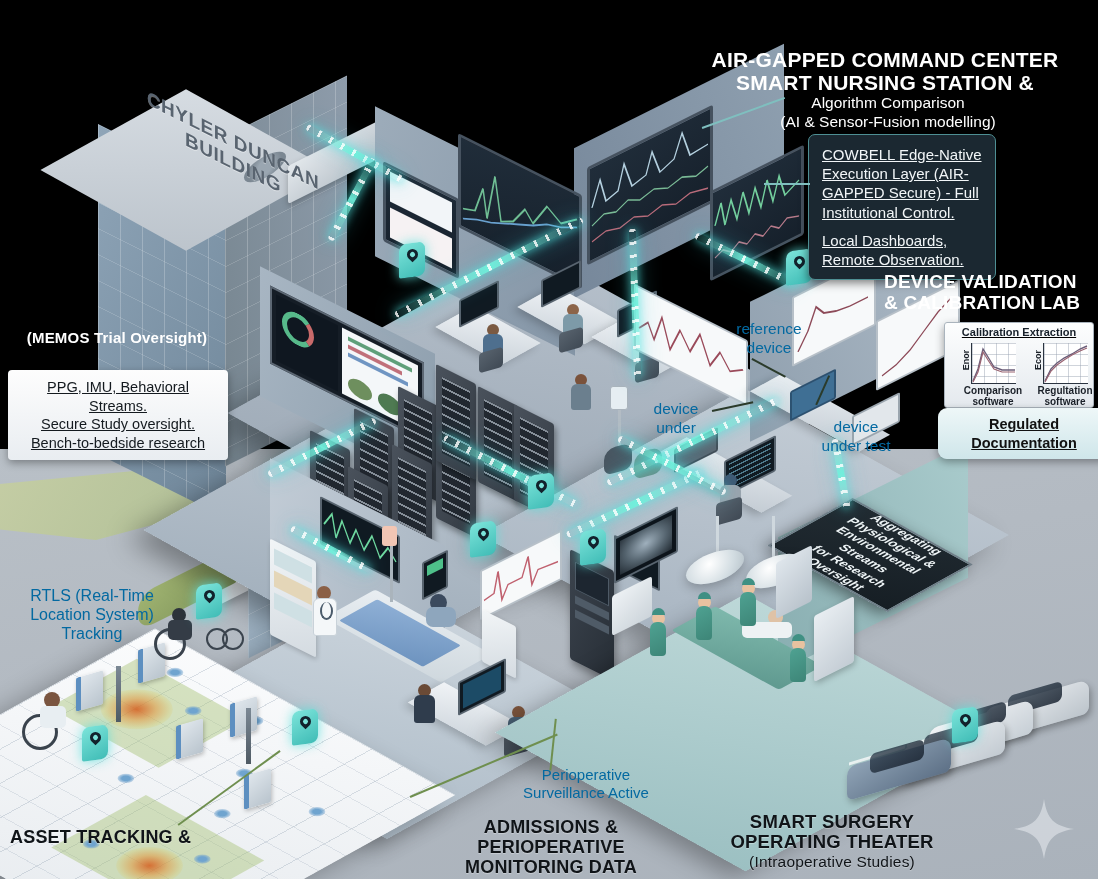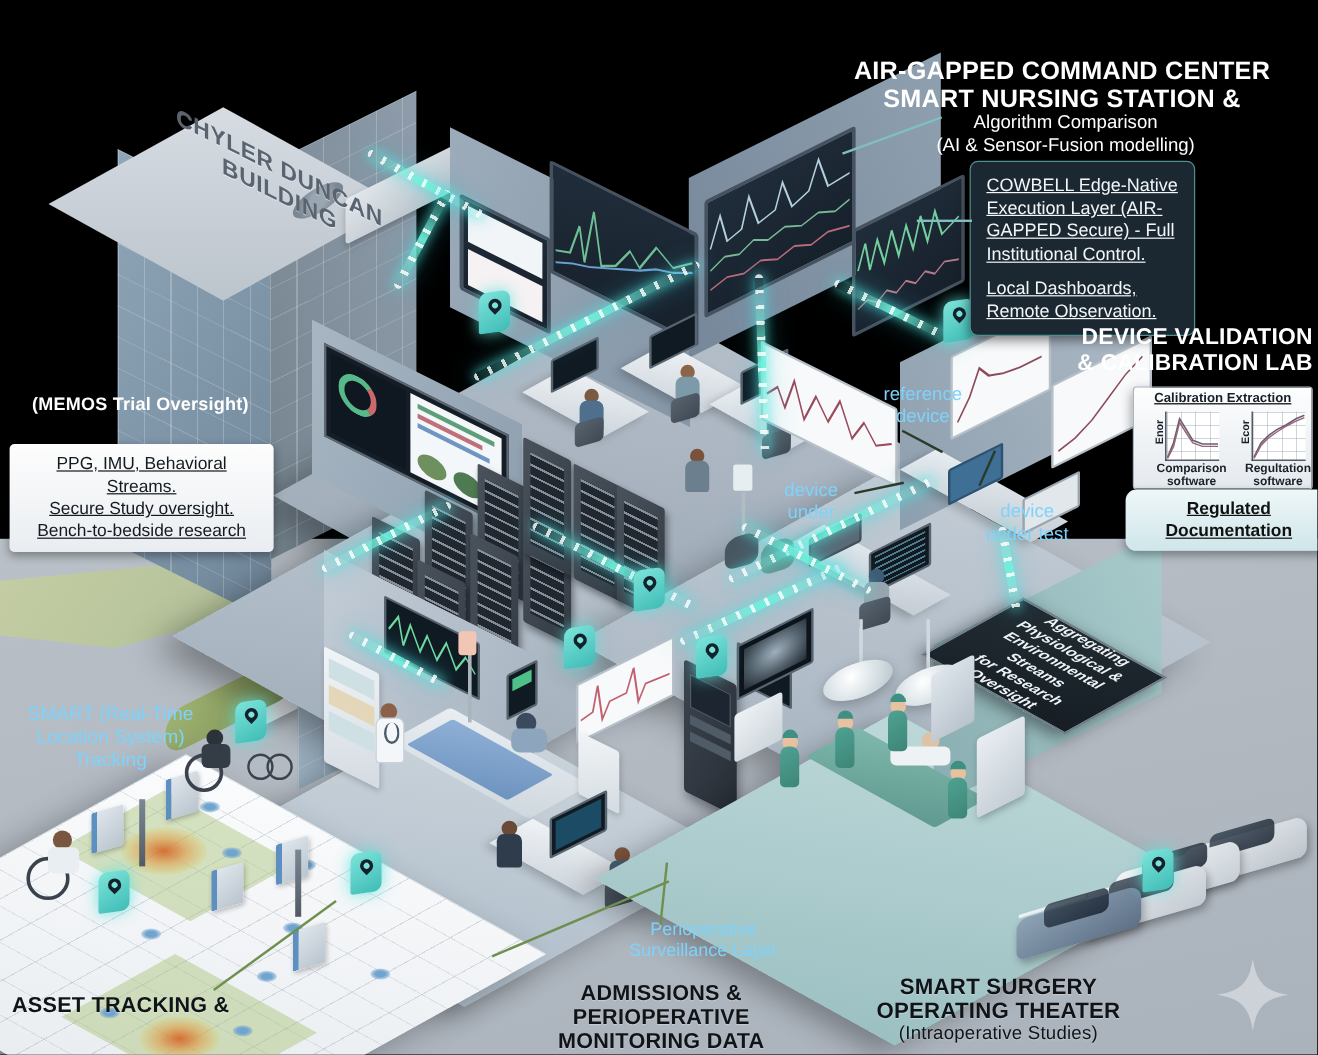--- a/index.html
+++ b/index.html
@@ -183,21 +183,21 @@
   .callout.light{background:linear-gradient(180deg,#fdfdfd,#e9edf1);color:#141a1f;
     border-radius:4px;padding:8px 12px;font-size:14.5px;text-align:center;
     box-shadow:0 3px 8px rgba(0,0,0,.35);}
   .callout.dark{background:#1b2831;color:#f2f6f8;border:1.5px solid #4e8f93;
     border-radius:7px;padding:10px 13px;font-size:15px;
     box-shadow:0 3px 10px rgba(0,0,0,.5);}
   .callout.teal{background:linear-gradient(180deg,#eef7f8,#cfe6ea);color:#111;
     border-radius:9px;padding:7px 11px;font-size:14.5px;font-weight:bold;
     text-align:center;box-shadow:0 3px 8px rgba(0,0,0,.35);}
   .lbl{position:absolute;color:#fff;font-size:15.5px;line-height:1.2;text-align:center;}
-  .lbl.dark{color:#7dd3fc;}
+  .lbl.dark{color:#0369a1;}
   .leader{position:absolute;background:#7fbfbf;height:1.6px;transform-origin:0 50%;}
   .leader.green{background:#6f8f4f;}
   .leader.dark{background:#2b3b2b;}
 
   
   .calib-panel{position:absolute;background:linear-gradient(180deg,#fdfefe,#e4e9ee);
     border:1px solid #aab4bd;border-radius:3px;box-shadow:0 4px 10px rgba(0,0,0,.4);}
   .calib-title{text-align:center;font-size:11px;color:#17202a;padding-top:3px;font-weight:bold;}
   .mini-chart{position:absolute;background:#fff;border-left:1.5px solid #2b3440;
     border-bottom:1.5px solid #2b3440;
@@ -683,21 +683,21 @@
 
   <div class="hdr" style="left:2px;top:330px;width:230px;font-size:17.5px;text-align:center;">
     <div class="sub" style="font-size:15px;">(MEMOS Trial Oversight)</div>
   </div>
   <div class="callout light" style="left:8px;top:370px;width:196px;">
     <div>PPG, IMU, Behavioral Streams.</div>
     <div>Secure Study oversight.</div>
     <div>Bench-to-bedside research</div>
   </div>
 
-  <div class="hdr" style="left:884px;top:272px;width:210px;font-size:19px;text-align:right;">
+  <div class="hdr" style="left:884px;top:272px;width:210px;font-size:19px;text-align:left;">
     <div>DEVICE VALIDATION</div>
     <div>&amp; CALIBRATION LAB</div>
   </div>
   <div class="callout teal" style="left:938px;top:408px;width:150px;">
     <div>Regulated Documentation</div>
   </div>
 
   <div class="lbl dark" style="left:724px;top:320px;width:90px;">
     <div>reference</div>
     <div>device</div>
@@ -710,38 +710,38 @@
   </div>
   <div class="leader dark" style="left:712px;top:410px;width:42px;transform:rotate(-12deg);"></div>
 
   <div class="lbl dark" style="left:806px;top:418px;width:100px;">
     <div>device</div>
     <div>under test</div>
   </div>
   <div class="leader dark" style="left:816px;top:404px;width:32px;transform:rotate(-66deg);"></div>
 
   <div class="lbl dark" style="left:2px;top:586px;width:180px;font-size:16px;">
-    <div>SMART (Real-Time</div>
+    <div>RTLS (Real-Time</div>
     <div>Location System)</div>
     <div>Tracking</div>
   </div>
 
   <div class="hdr dark" style="left:10px;top:828px;width:200px;font-size:18px;">
     <div>ASSET TRACKING &amp;</div>
   </div>
   <div class="leader green" style="left:178px;top:824px;width:126px;transform:rotate(-36deg);"></div>
 
   <div class="hdr dark" style="left:446px;top:818px;width:210px;font-size:18px;text-align:center;">
     <div>ADMISSIONS &amp;</div>
     <div>PERIOPERATIVE</div>
     <div>MONITORING DATA</div>
   </div>
   <div class="lbl dark" style="left:516px;top:766px;width:140px;font-size:15px;">
     <div>Perioperative</div>
-    <div>Surveillance Layer</div>
+    <div>Surveillance Active</div>
   </div>
   <div class="leader green" style="left:556px;top:718px;width:52px;transform:rotate(96deg);"></div>
   <div class="leader green" style="left:410px;top:796px;width:160px;transform:rotate(-23deg);"></div>
 
   <div class="hdr dark" style="left:700px;top:812px;width:264px;font-size:18.5px;text-align:center;">
     <div>SMART SURGERY</div>
     <div>OPERATING THEATER</div>
     <div style="font-weight:normal;font-size:15.5px;">(Intraoperative Studies)</div>
   </div>
 

